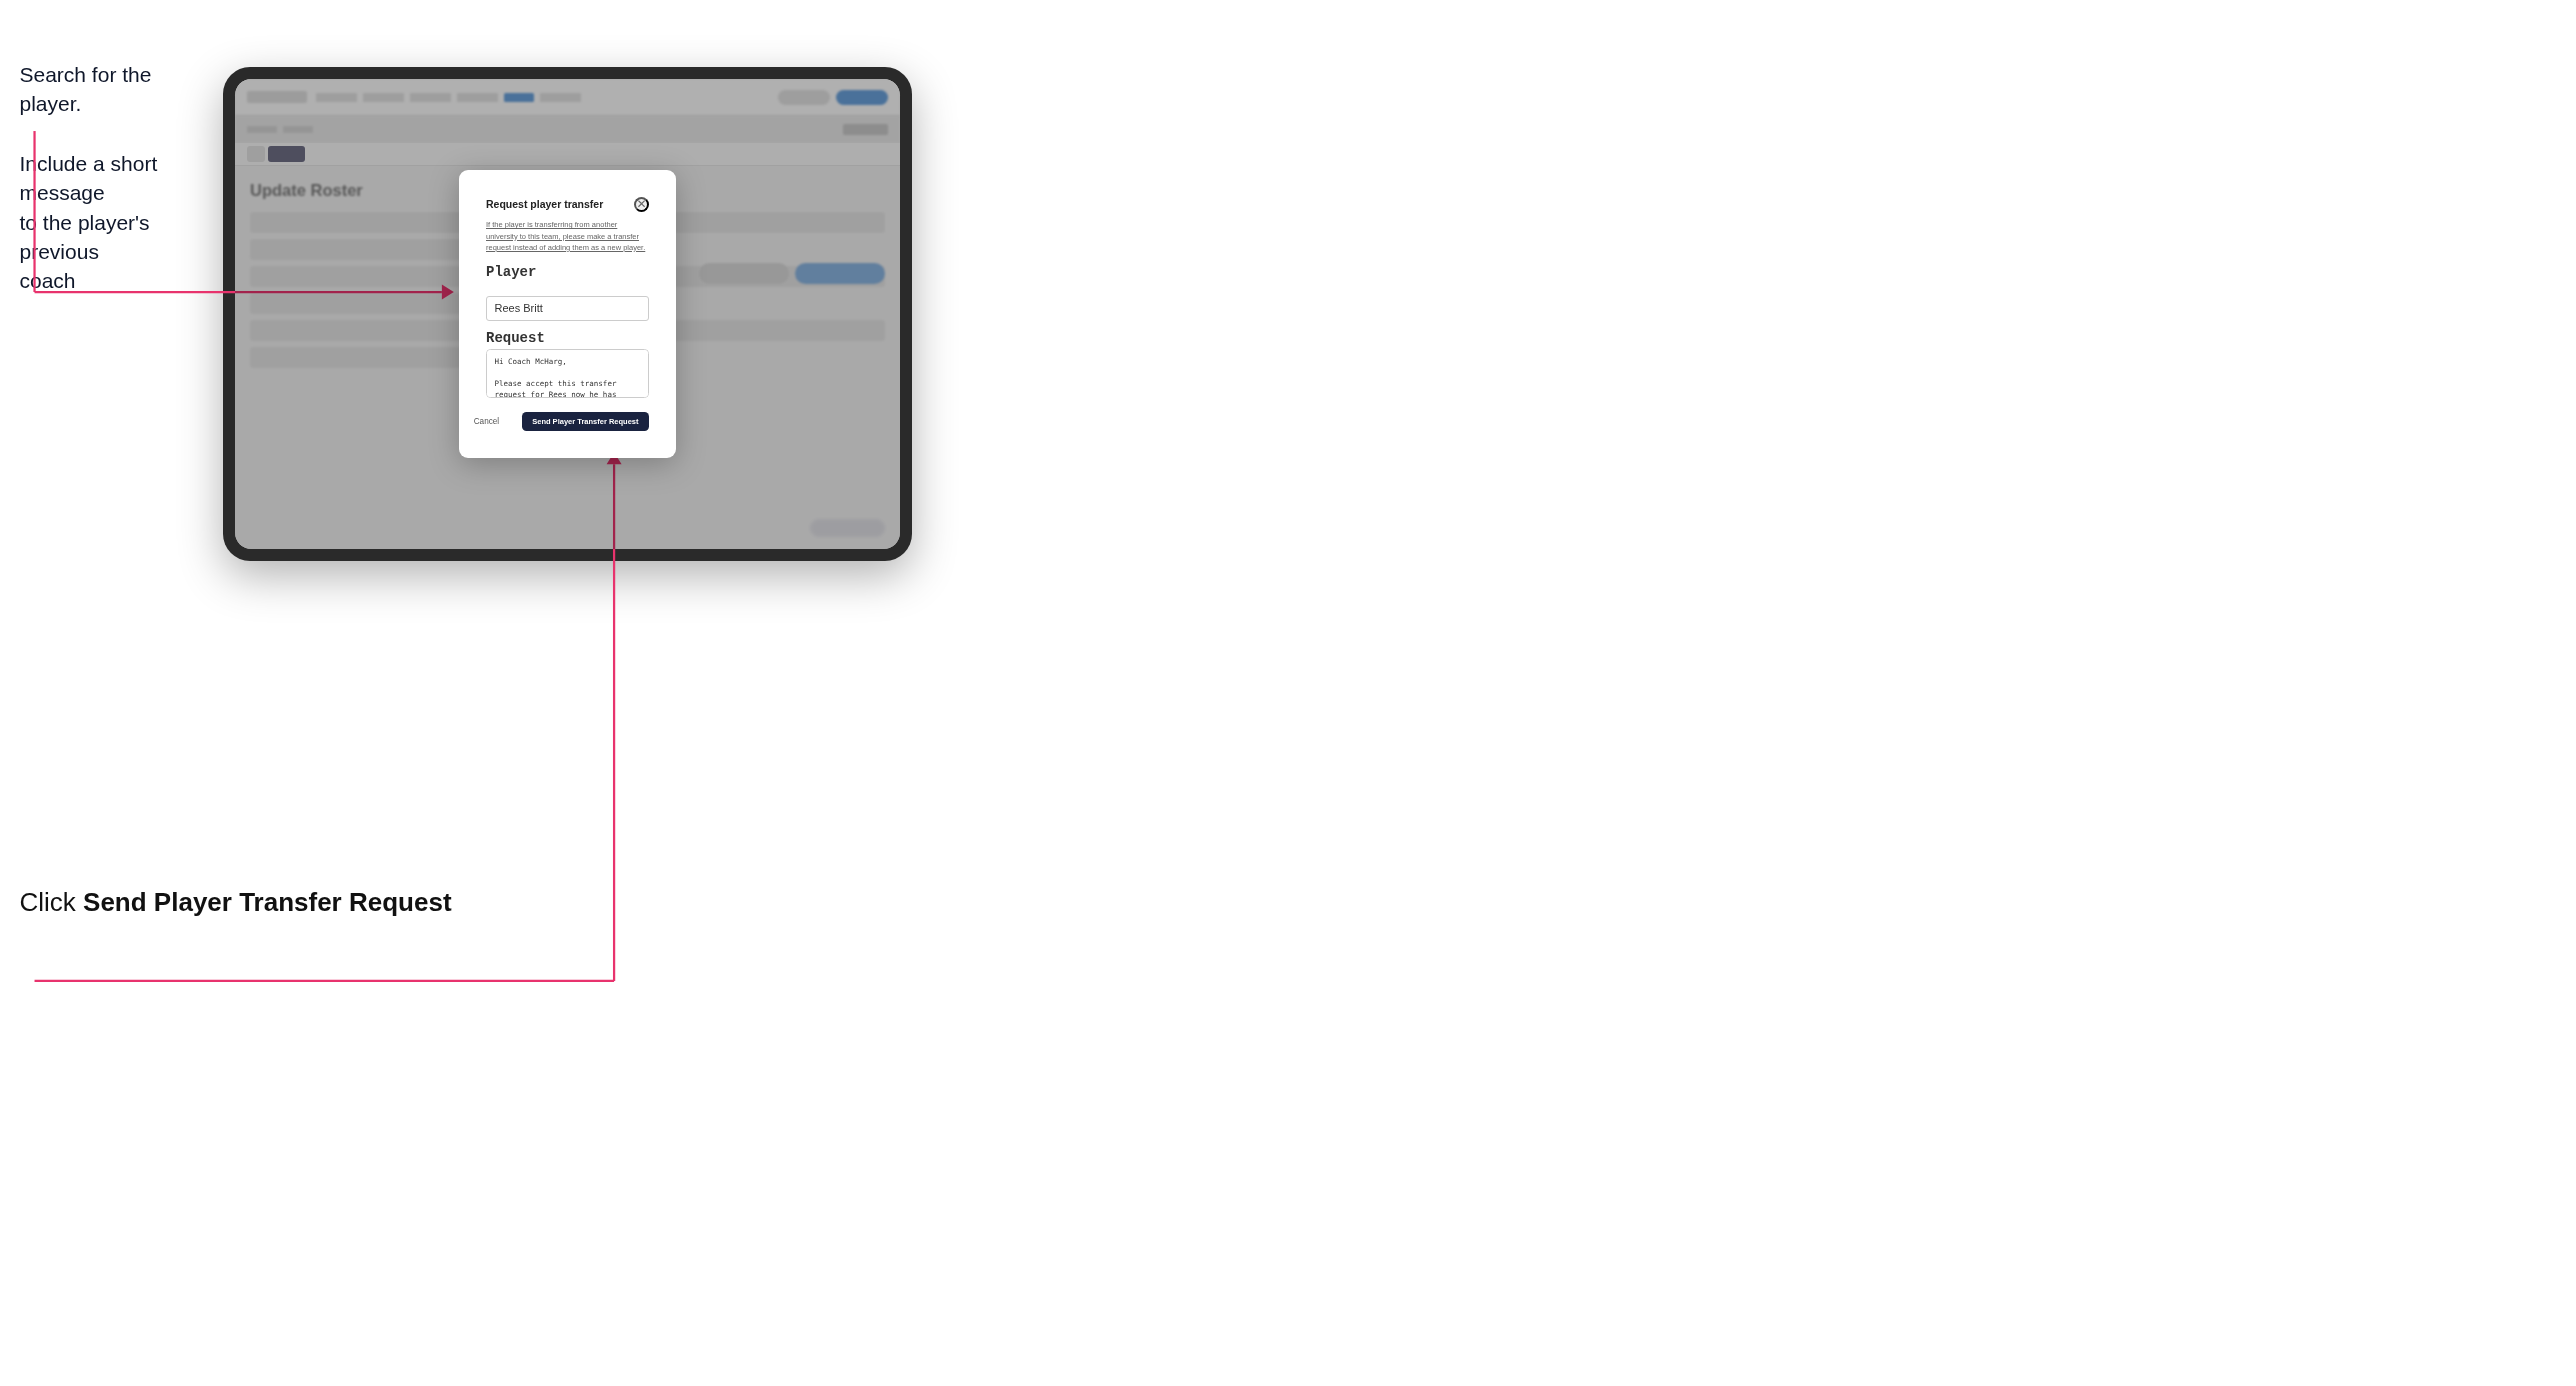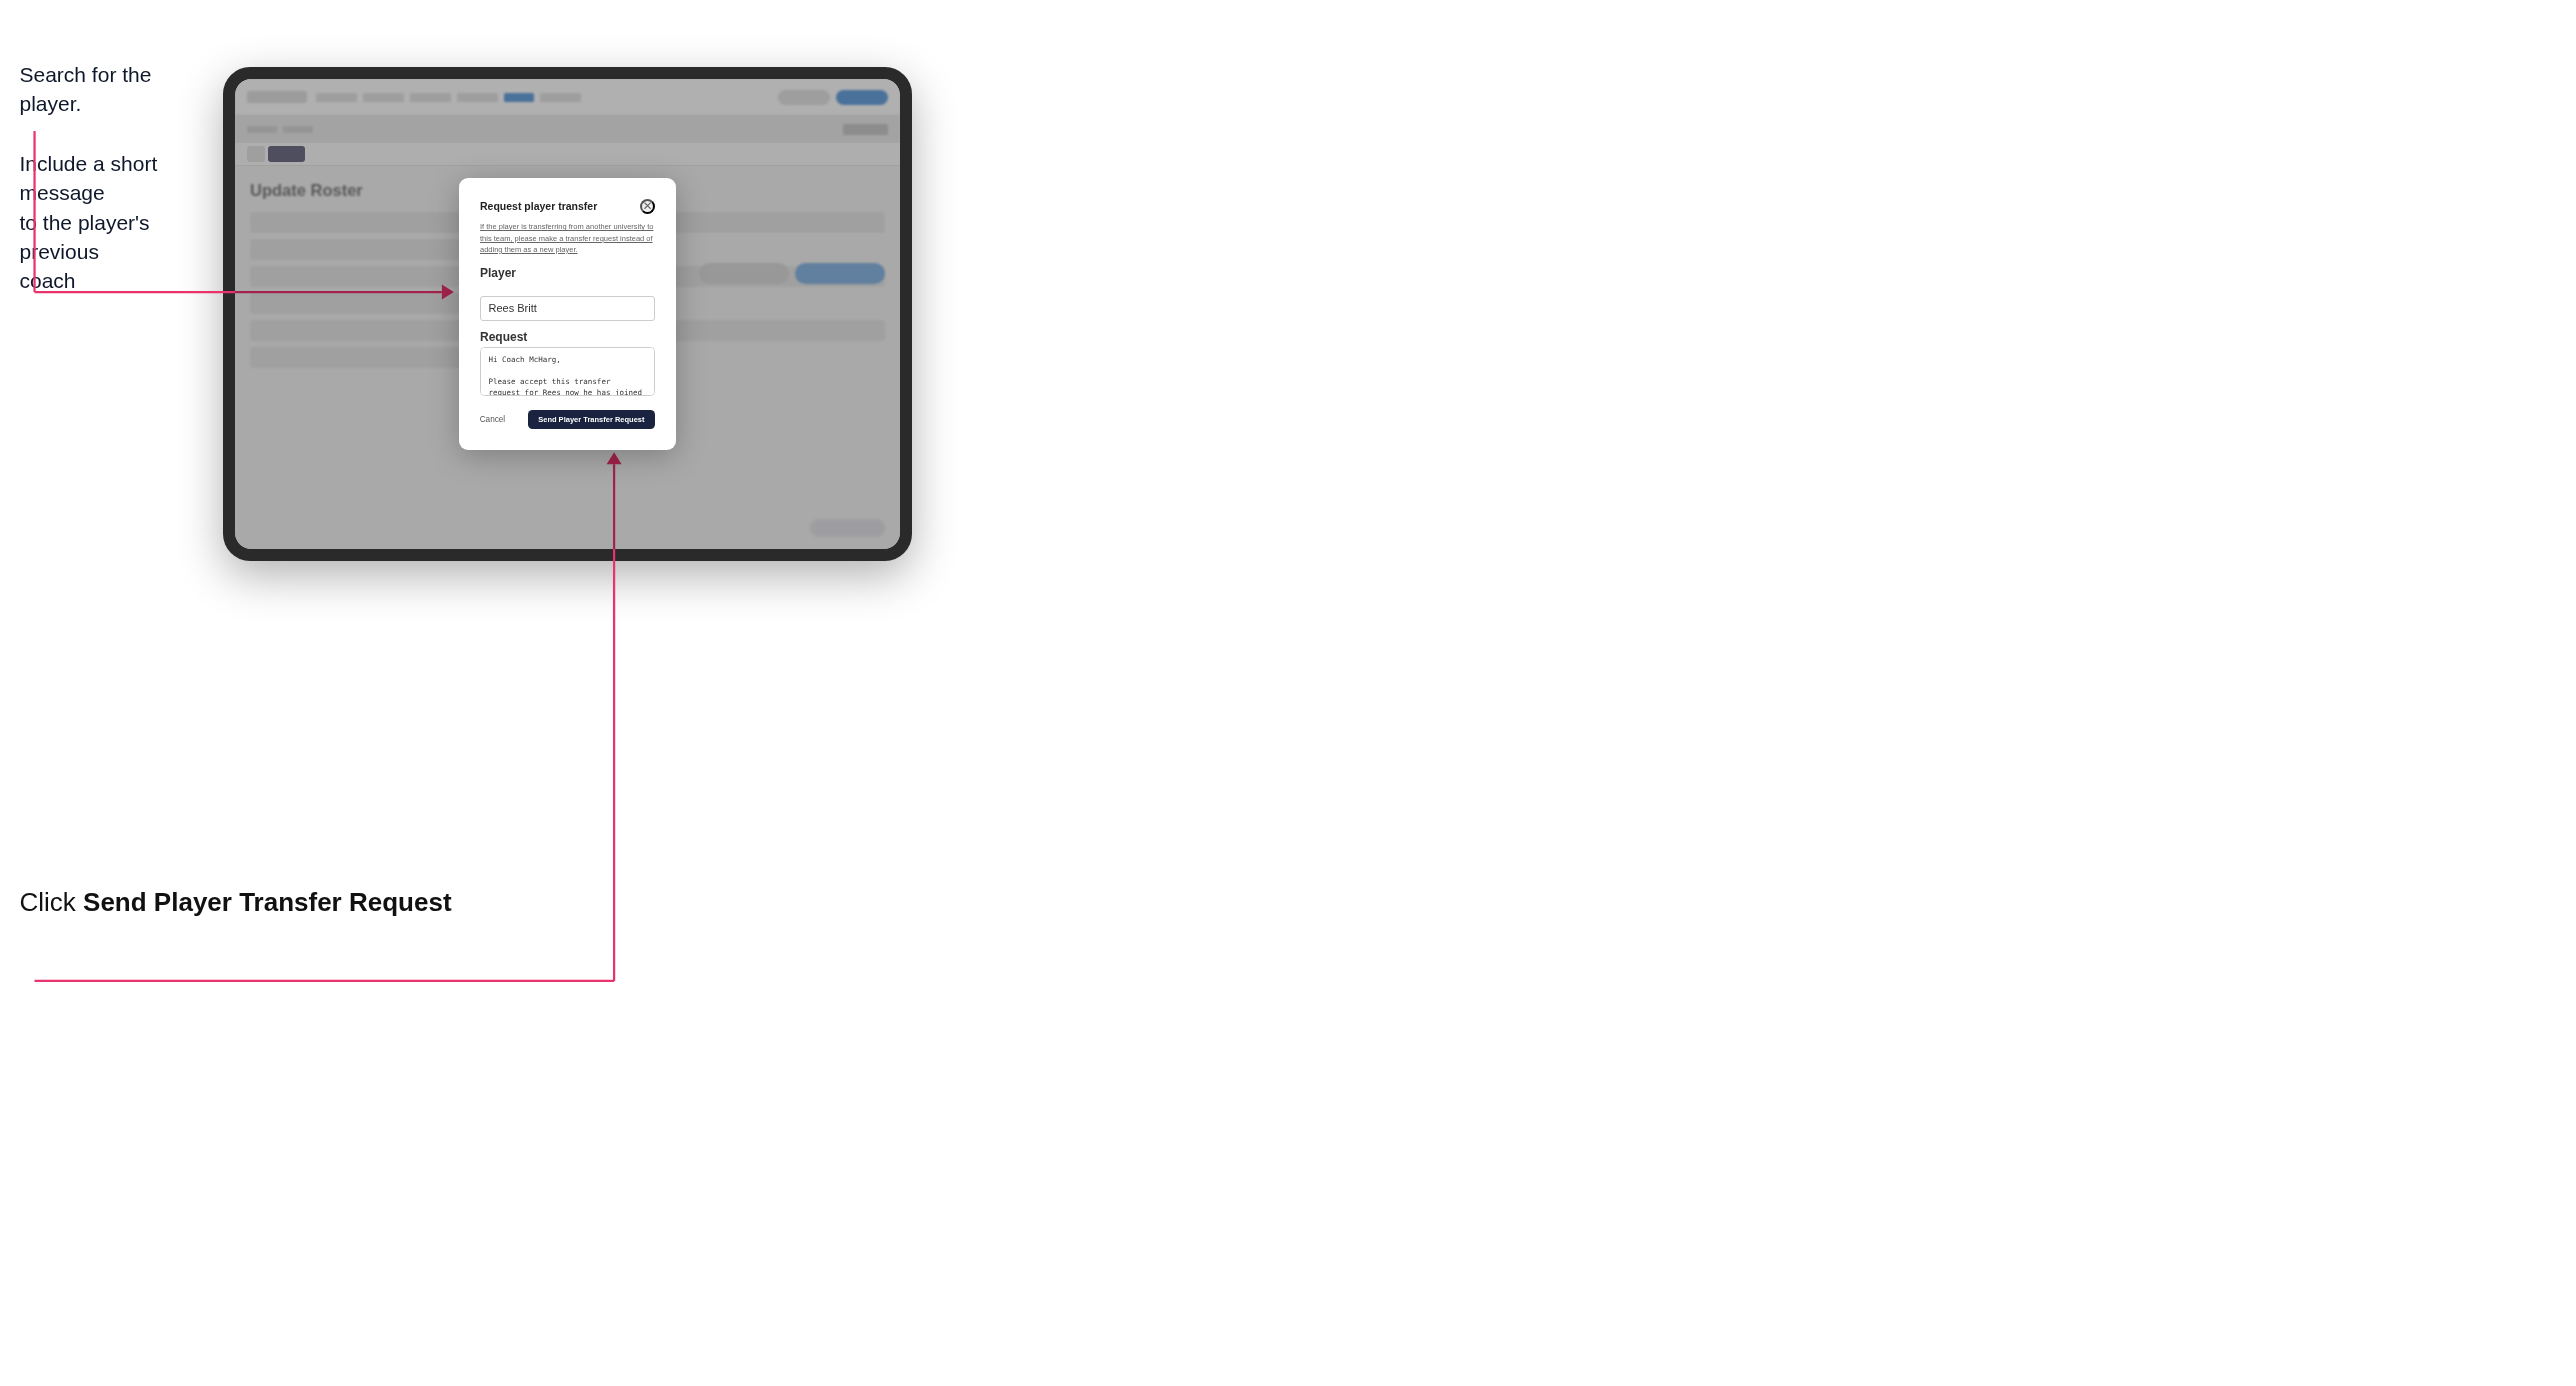--- a/index.html
+++ b/index.html
@@ -205,21 +205,21 @@
       background: rgba(0,0,0,0.3);
       display: flex;
       align-items: center;
       justify-content: center;
       z-index: 10;
     }
     .modal {
       background: #fff;
       border-radius: 9px;
       width: 217px;
-      padding: 21px;
+      padding: 27px;
       box-shadow: 0 6px 30px rgba(0,0,0,0.25);
       position: relative;
     }
     .modal-header {
       display: flex;
       align-items: center;
       justify-content: space-between;
       margin-bottom: 7.5px;
     }
     .modal-title {
@@ -239,24 +239,25 @@
       border-radius: 50%;
     }
     .modal-desc {
       font-size: 7.5px;
       color: #666;
       line-height: 1.5;
       margin-bottom: 10.5px;
       text-decoration: underline;
     }
     .modal-field-label {
-      font-size: 12px;
+      font-size: 14px;
       font-weight: 600;
       color: #333;
       margin-bottom: 3.7px;
+      font-family: Liberation Mono, monospace;
     }
     .modal-input {
       width: 100%;
       border: 0.7px solid #ccc;
       border-radius: 3px;
       padding: 5.2px 7.5px;
       font-size: 11px;
       color: #333;
       margin-bottom: 9px;
       outline: none;

